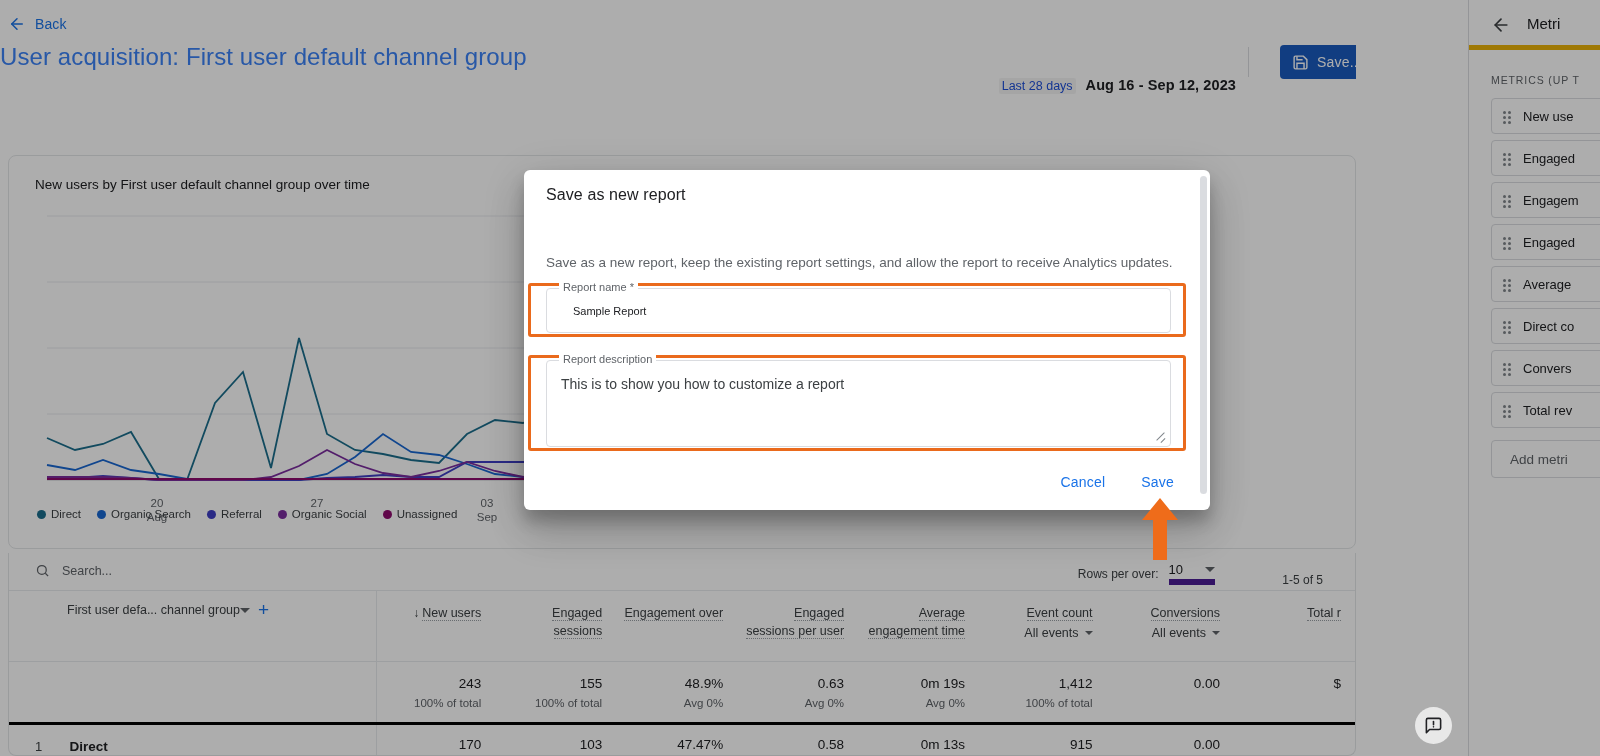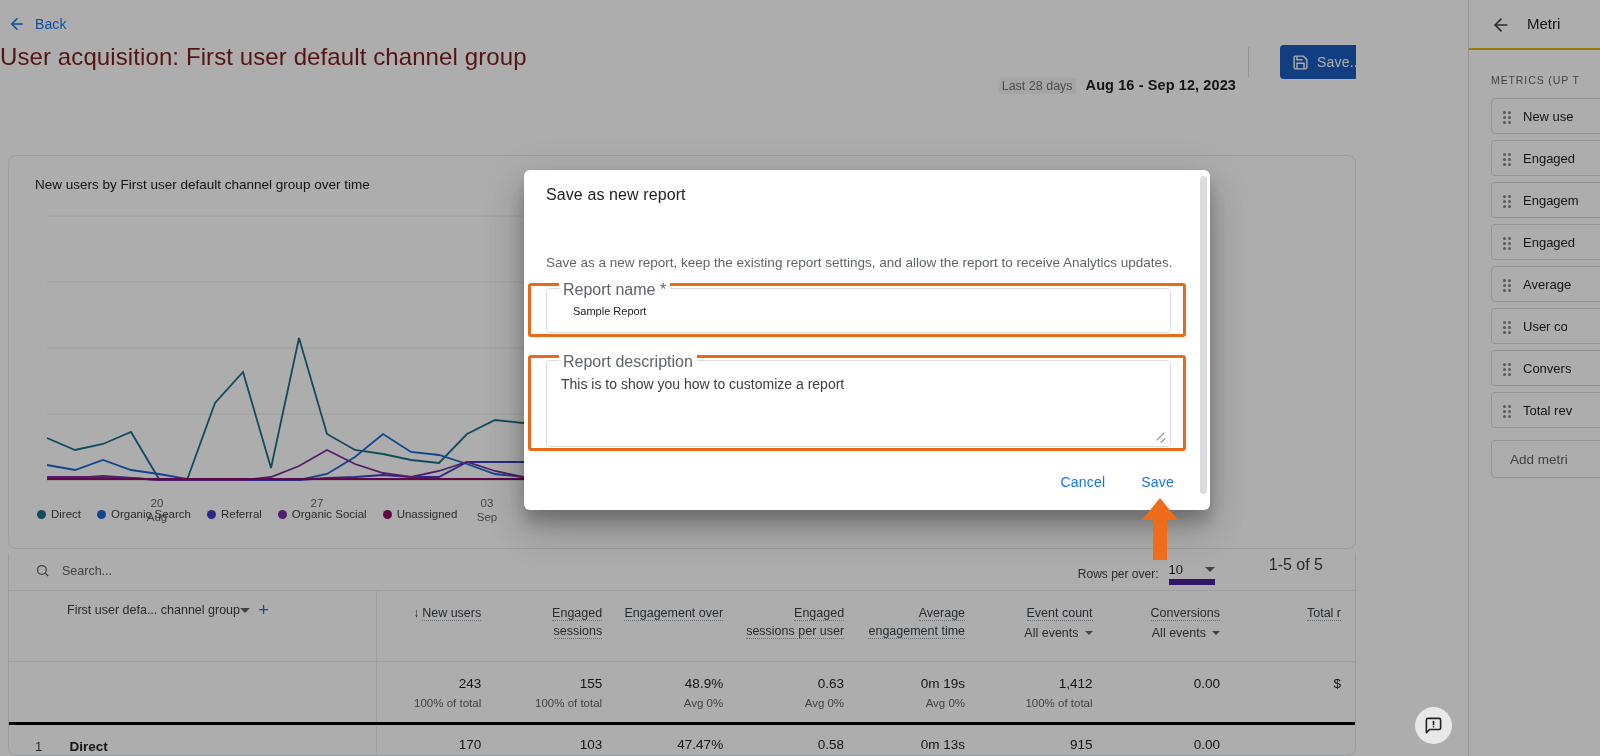--- a/index.html
+++ b/index.html
@@ -26,27 +26,27 @@
   .topbar { position: absolute; left: 0; top: 0; width: 1468px; height: 96px; background: #fff; }
   .back-row {
     position: absolute; left: 8px; top: 15px;
     display: flex; align-items: center; gap: 9px;
     cursor: pointer;
   }
   .back-arrow { width: 18px; height: 18px; color: #1a73e8; display: block; }
   .back-label { font-size: 14px; color: #1a73e8; letter-spacing: .1px; }
   .page-title {
     position: absolute; left: 0px; top: 43px;
-    font-size: 24px; color: #7f1d1d; letter-spacing: .1px; font-weight: 400;
+    font-size: 24px; color: #3b82f6; letter-spacing: .1px; font-weight: 400;
   }
   .date-block {
     position: absolute; right: 232px; top: 50px;
     display: flex; align-items: baseline; gap: 10px;
   }
-  .date-chip { font-size: 12.5px; color: #737373; background: rgba(60,64,67,.06); padding: 1px 3px; border-radius: 2px; margin-top: 28px;}
+  .date-chip { font-size: 12.5px; color: #1d4ed8; background: rgba(60,64,67,.06); padding: 1px 3px; border-radius: 2px; margin-top: 28px;}
   .date-range { font-size: 14.5px; color: #202124; font-weight: bold; letter-spacing: .1px; }
   .vdiv { position: absolute; right: 219px; top: 47px; width: 1px; height: 30px; background: #dadce0; }
   .save-btn {
     position: absolute; right: 92px; top: 45px;
     height: 34px; padding: 0 14px 0 12px;
     background: #1a5bbf; color: #fff; border: none; border-radius: 4px;
     display: flex; align-items: center; gap: 8px;
     font-size: 14px; font-family: inherit; cursor: pointer; letter-spacing: .2px;
   }
   .save-btn svg { width: 17px; height: 17px; }
@@ -84,21 +84,21 @@
   .search-box { position: absolute; left: 26px; top: 10px; display: flex; align-items: center; gap: 12px; }
   .search-box svg { width: 15px; height: 15px; color: #5f6368; }
   .search-ph { font-size: 12.5px; color: #5f6368; }
   .rows-per-page {
     position: absolute; right: 140px; top: 9px;
     display: flex; align-items: center; gap: 10px; font-size: 12px; color: #3c4043;
   }
   .rpp-value { display: flex; align-items: center; gap: 22px; border-bottom: 6px solid #4c1d95; padding: 0 0 2px 0; }
   .rpp-num { font-size: 13px; color: #202124; }
   .caret { width: 0; height: 0; border-left: 5px solid transparent; border-right: 5px solid transparent; border-top: 5px solid #5f6368; }
-  .range-label { position: absolute; right: 32px; top: 3px; font-size: 16px; color: #3c4043; }
+  .range-label { position: absolute; right: 32px; top: 20px; font-size: 12px; color: #3c4043; }
 
   table.data { width: 1348px; border-collapse: collapse; table-layout: fixed; }
   table.data th, table.data td { padding: 0; vertical-align: top; }
   .dim-col { width: 340px; }
   .met-col { width: 112px; }
   .met-col-wide { width: 118px; }
 
   thead tr { height: 70px; }
   th.dim-head {
     text-align: left; font-weight: normal;
@@ -125,21 +125,21 @@
   .rowidx { font-size: 13px; color: #3c4043; display: inline-block; width: 30px; }
   .rowname { font-size: 13.5px; color: #202124; font-weight: bold; }
   td.met-cell-row { text-align: right; padding: 12px 16px 0 6px !important; font-size: 13.5px; color: #202124; }
 
   
   .gap-strip { position: absolute; left: 1356px; top: 0; width: 112px; height: 756px; background: #fff; }
   .side-panel {
     position: absolute; left: 1468px; top: 0; width: 132px; height: 756px;
     background: #fff; border-left: 1px solid #dadce0; overflow: hidden;
   }
-  .side-head { position: relative; height: 50px; border-bottom: 2px solid #eab308; text-decoration: underline; }
+  .side-head { position: relative; height: 50px; border-bottom: 5px solid #eab308; text-decoration: underline; }
   .side-back { position: absolute; left: 22px; top: 15px; width: 20px; height: 20px; color: #3c4043; cursor: pointer; }
   .side-title { position: absolute; left: 58px; top: 15px; font-size: 15px; color: #202124; white-space: nowrap; }
   .side-section { font-size: 10.5px; letter-spacing: .9px; color: #5f6368; padding: 24px 0 6px 22px; white-space: nowrap; }
   .metric-chip {
     position: relative; margin: 6px 0 0 22px; height: 36px; width: 190px;
     border: 1px solid #dadce0; border-radius: 4px; background: #fff;
     display: flex; align-items: center; gap: 10px; padding-left: 10px;
     cursor: pointer;
   }
   .grip { width: 11px; height: 13px; flex: none; }
@@ -179,21 +179,21 @@
   .hl-desc { left: 4px; top: 185px; width: 658px; height: 96px; }
 
   .outfield {
     position: absolute; background: #fff;
     border: 1px solid #dadce0; border-radius: 4px;
   }
   .f-name { left: 22px; top: 118px; width: 625px; height: 45px; }
   .f-desc { left: 22px; top: 190px; width: 625px; height: 87px; }
   .f-legend {
     position: absolute; left: 12px; top: -8px; background: #fff; padding: 0 4px;
-    font-size: 16px; color: #5f6368;
+    font-size: 11px; color: #5f6368;
   }
   .f-value { position: absolute; left: 26px; top: 16px; font-size: 11px; color: #202124; }
   .f-value-desc { position: absolute; left: 14px; top: 15px; font-size: 14px; color: #3c4043; }
   .resize-grip { position: absolute; right: 5px; bottom: 4px; width: 10px; height: 10px; }
   .resize-grip:before, .resize-grip:after {
     content: ""; position: absolute; background: #80868b; height: 1px; width: 11px;
     transform: rotate(-45deg); right: -1px;
   }
   .resize-grip:before { top: 4px; width: 11px; }
   .resize-grip:after { top: 8px; width: 6px; right: -1px; }
@@ -501,21 +501,21 @@
       </div>
       <div class="metric-chip">
         <span class="grip">
             <i></i>
             <i></i>
             <i></i>
             <i></i>
             <i></i>
             <i></i>
           </span>
-        <span class="chip-label">User co</span>
+        <span class="chip-label">Direct co</span>
       </div>
       <div class="metric-chip">
         <span class="grip">
             <i></i>
             <i></i>
             <i></i>
             <i></i>
             <i></i>
             <i></i>
           </span>

